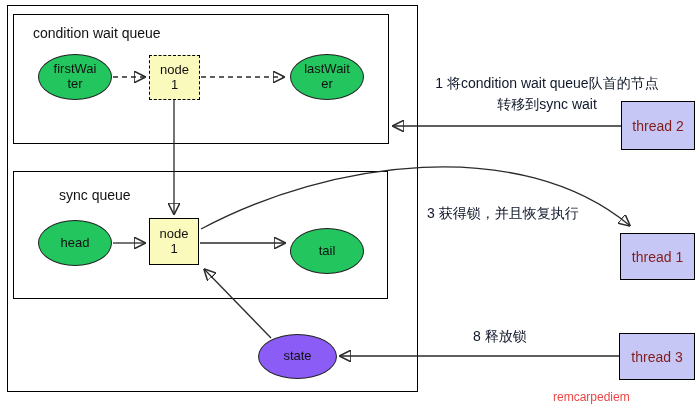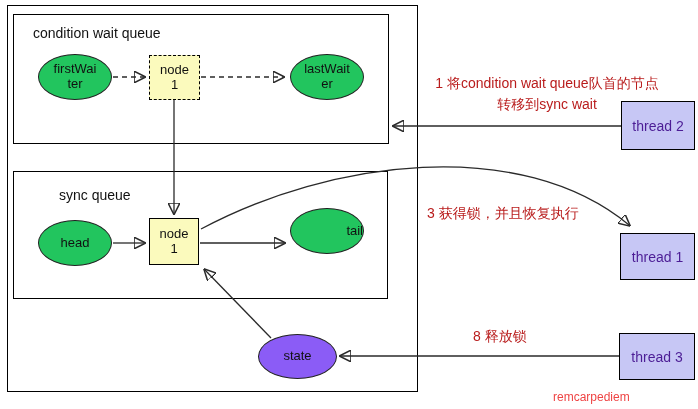--- a/index.html
+++ b/index.html
@@ -47,21 +47,21 @@
     justify-content: center;
     text-align: center;
     font-size: 13px;
     line-height: 1.12;
     color: #111;
   }
   .pink { background: #22c55e; }
   #ellipse-firstwaiter { left: 38px;  top: 54px;  width: 74px; height: 46px; }
   #ellipse-lastwaiter  { left: 290px; top: 54px;  width: 74px; height: 46px; }
   #ellipse-head        { left: 38px;  top: 220px; width: 74px; height: 46px; }
-  #ellipse-tail        { left: 290px; top: 208px; width: 74px; height: 46px; align-items: flex-end; }
+  #ellipse-tail        { left: 290px; top: 228px; width: 74px; height: 46px; }
   #ellipse-state {
     left: 258px; top: 334px; width: 79px; height: 45px;
     background: #8b5cf6;
   }
 
   .node-box {
     position: absolute;
     background: #fbfabd;
     border: 1.4px solid #000;
     box-sizing: border-box;
@@ -79,31 +79,31 @@
 
   .thread-box {
     position: absolute;
     background: #c7c7f5;
     border: 1.4px solid #000;
     box-sizing: border-box;
     display: flex;
     align-items: center;
     justify-content: center;
     font-size: 14px;
-    color: #4c1d95;
+    color: #7f1d1d;
   }
   #thread2-box { left: 621px; top: 101px; width: 74px; height: 49px; }
   #thread1-box { left: 620px; top: 233px; width: 75px; height: 47px; }
   #thread3-box { left: 619px; top: 333px; width: 76px; height: 47px; }
 
   .annotation {
     position: absolute;
     font-size: 14px;
     line-height: 21px;
-    color: #b91c1c;
+    color: #0f172a;
     white-space: nowrap;
   }
   #step1-note { left: 422px; top: 73px; width: 250px; text-align: center; }
   #step3-note { left: 427px; top: 203px; }
   #step2-note { left: 473px; top: 326px; }
 
   #watermark {
     position: absolute;
     left: 553px;
     top: 390px;

